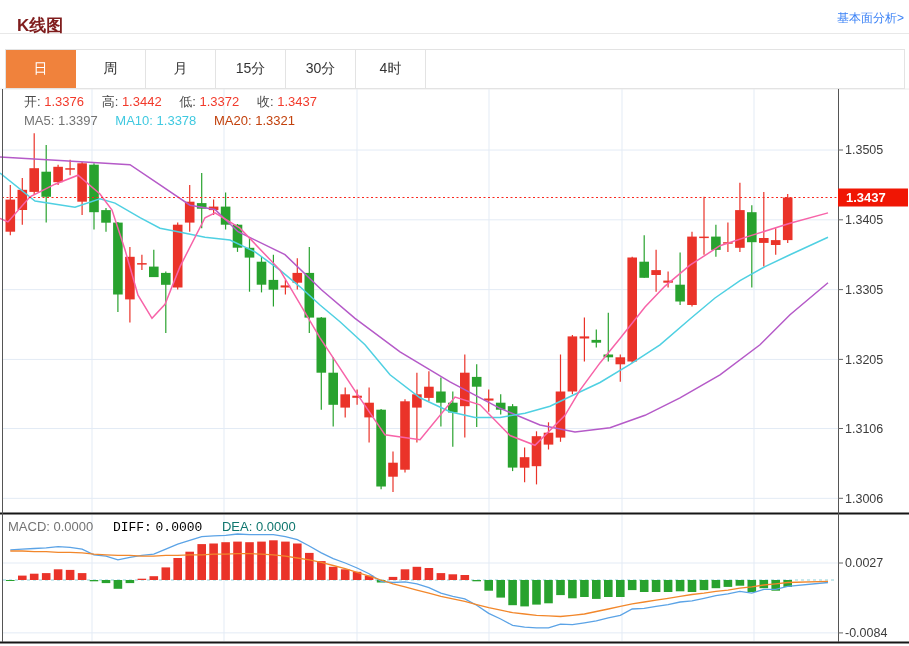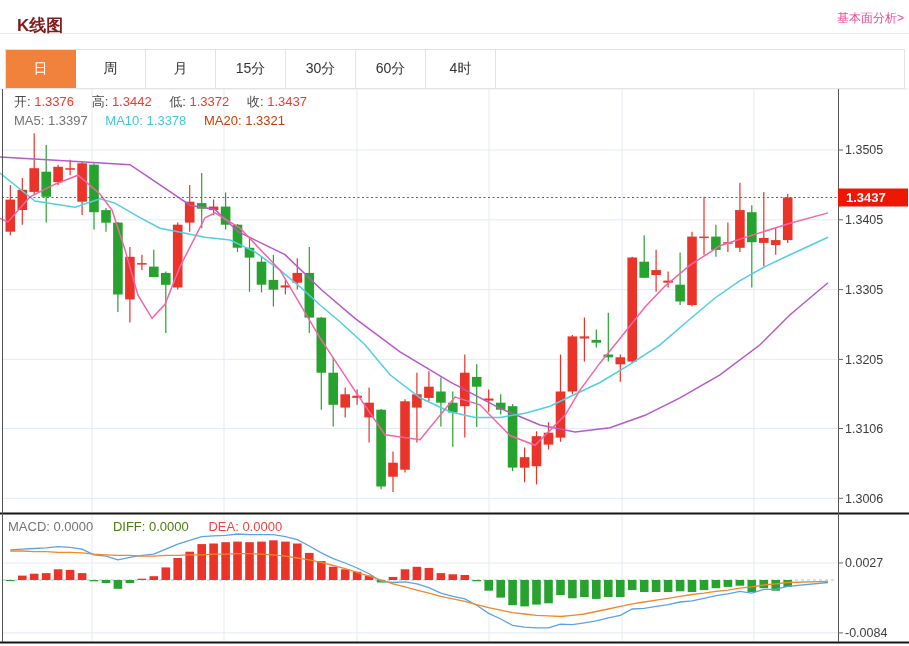--- a/index.html
+++ b/index.html
@@ -1,34 +1,34 @@
 <!DOCTYPE html>
 <html><head>
 <meta charset="utf-8">
 <style>
   html,body{margin:0;padding:0;background:#fff;}
   body{width:909px;height:646px;position:relative;overflow:hidden;
        font-family:"Liberation Sans","DejaVu Sans",sans-serif;-webkit-font-smoothing:antialiased;}
   #chart-svg{position:absolute;left:0;top:0;z-index:1;}
   .hdr{position:absolute;left:0;top:0;width:909px;height:33px;border-bottom:1px solid #e8e8e8;background:#fff;z-index:3;}
   .hdr h1{margin:8px;position:absolute;left:9px;top:6px;font-size:17px;font-weight:bold;color:#7f1d1d;}
-  .hdr .fund-link{position:absolute;right:5px;top:10px;font-size:12px;color:#ec4899;text-decoration:none;cursor:pointer;}
+  .hdr .fund-link{position:absolute;right:5px;top:10px;font-size:12px;color:#3b82f6;text-decoration:none;cursor:pointer;}
   .tabbar{position:absolute;left:5px;top:49px;width:900px;height:40px;box-sizing:border-box;
           border:1px solid #e3e3e3;display:flex;background:#fff;z-index:3;}
   .tab{width:70px;box-sizing:border-box;border-right:1px solid #e3e3e3;display:flex;align-items:center;
        justify-content:center;font-size:14px;color:#333;cursor:pointer;background:#fff;}
   .tab.active{background:#f0823c;color:#fff;border-right-color:#f0823c;}
   .tab-filler{flex:1;}
-  .legend{position:absolute;left:14px;top:92px;z-index:2;font-size:13px;line-height:19px;pointer-events:none;white-space:nowrap;}
+  .legend{position:absolute;left:24px;top:92px;z-index:2;font-size:13px;line-height:19px;pointer-events:none;white-space:nowrap;}
   .legend .lab{color:#4a4a4a;}
   .legend .v-red{color:#f23a2b;}
   .legend .gap{display:inline-block;width:14px;}
   .l-ma5{color:#737373;} .l-ma10{color:#3fc9e0;text-align:center;} .l-ma20{color:#c2410c;}
   .macd-legend{position:absolute;left:8px;top:519px;z-index:2;font-size:13px;pointer-events:none;white-space:nowrap;}
-  .m-macd{color:#737373;} .m-diff{color:#4d7c0f;} .m-dea{color:#ef4444;}
+  .m-macd{color:#737373;} .m-diff{color:#000000;font-family:Liberation Mono, monospace;} .m-dea{color:#0f766e;}
   .macd-legend .gap{display:inline-block;width:16px;}
 </style>
 </head>
 <body>
 
 <svg id="chart-svg" width="909" height="646">
     <g>
       <line x1="2" y1="150.03599999999904" x2="838" y2="150.03599999999904" stroke="#e3ebf5" stroke-width="1"></line>
       <line x1="2" y1="219.8359999999991" x2="838" y2="219.8359999999991" stroke="#e3ebf5" stroke-width="1"></line>
       <line x1="2" y1="289.63599999999917" x2="838" y2="289.63599999999917" stroke="#e3ebf5" stroke-width="1"></line>
@@ -292,21 +292,20 @@
   <h1>K线图</h1>
   <a class="fund-link">基本面分析&gt;</a>
 </div>
 
 <div class="tabbar">
   <div class="tab active">日</div>
     <div class="tab">周</div>
     <div class="tab">月</div>
     <div class="tab">15分</div>
     <div class="tab">30分</div>
-    <div class="tab">60分</div>
     <div class="tab">4时</div>
     <div class="tab-filler"></div>
 </div>
 
 <div class="legend">
   <div>
     <span class="lab">开:</span>
     <span class="v-red">1.3376</span><span class="gap"></span>
     <span class="lab">高:</span>
     <span class="v-red">1.3442</span><span class="gap"></span>

